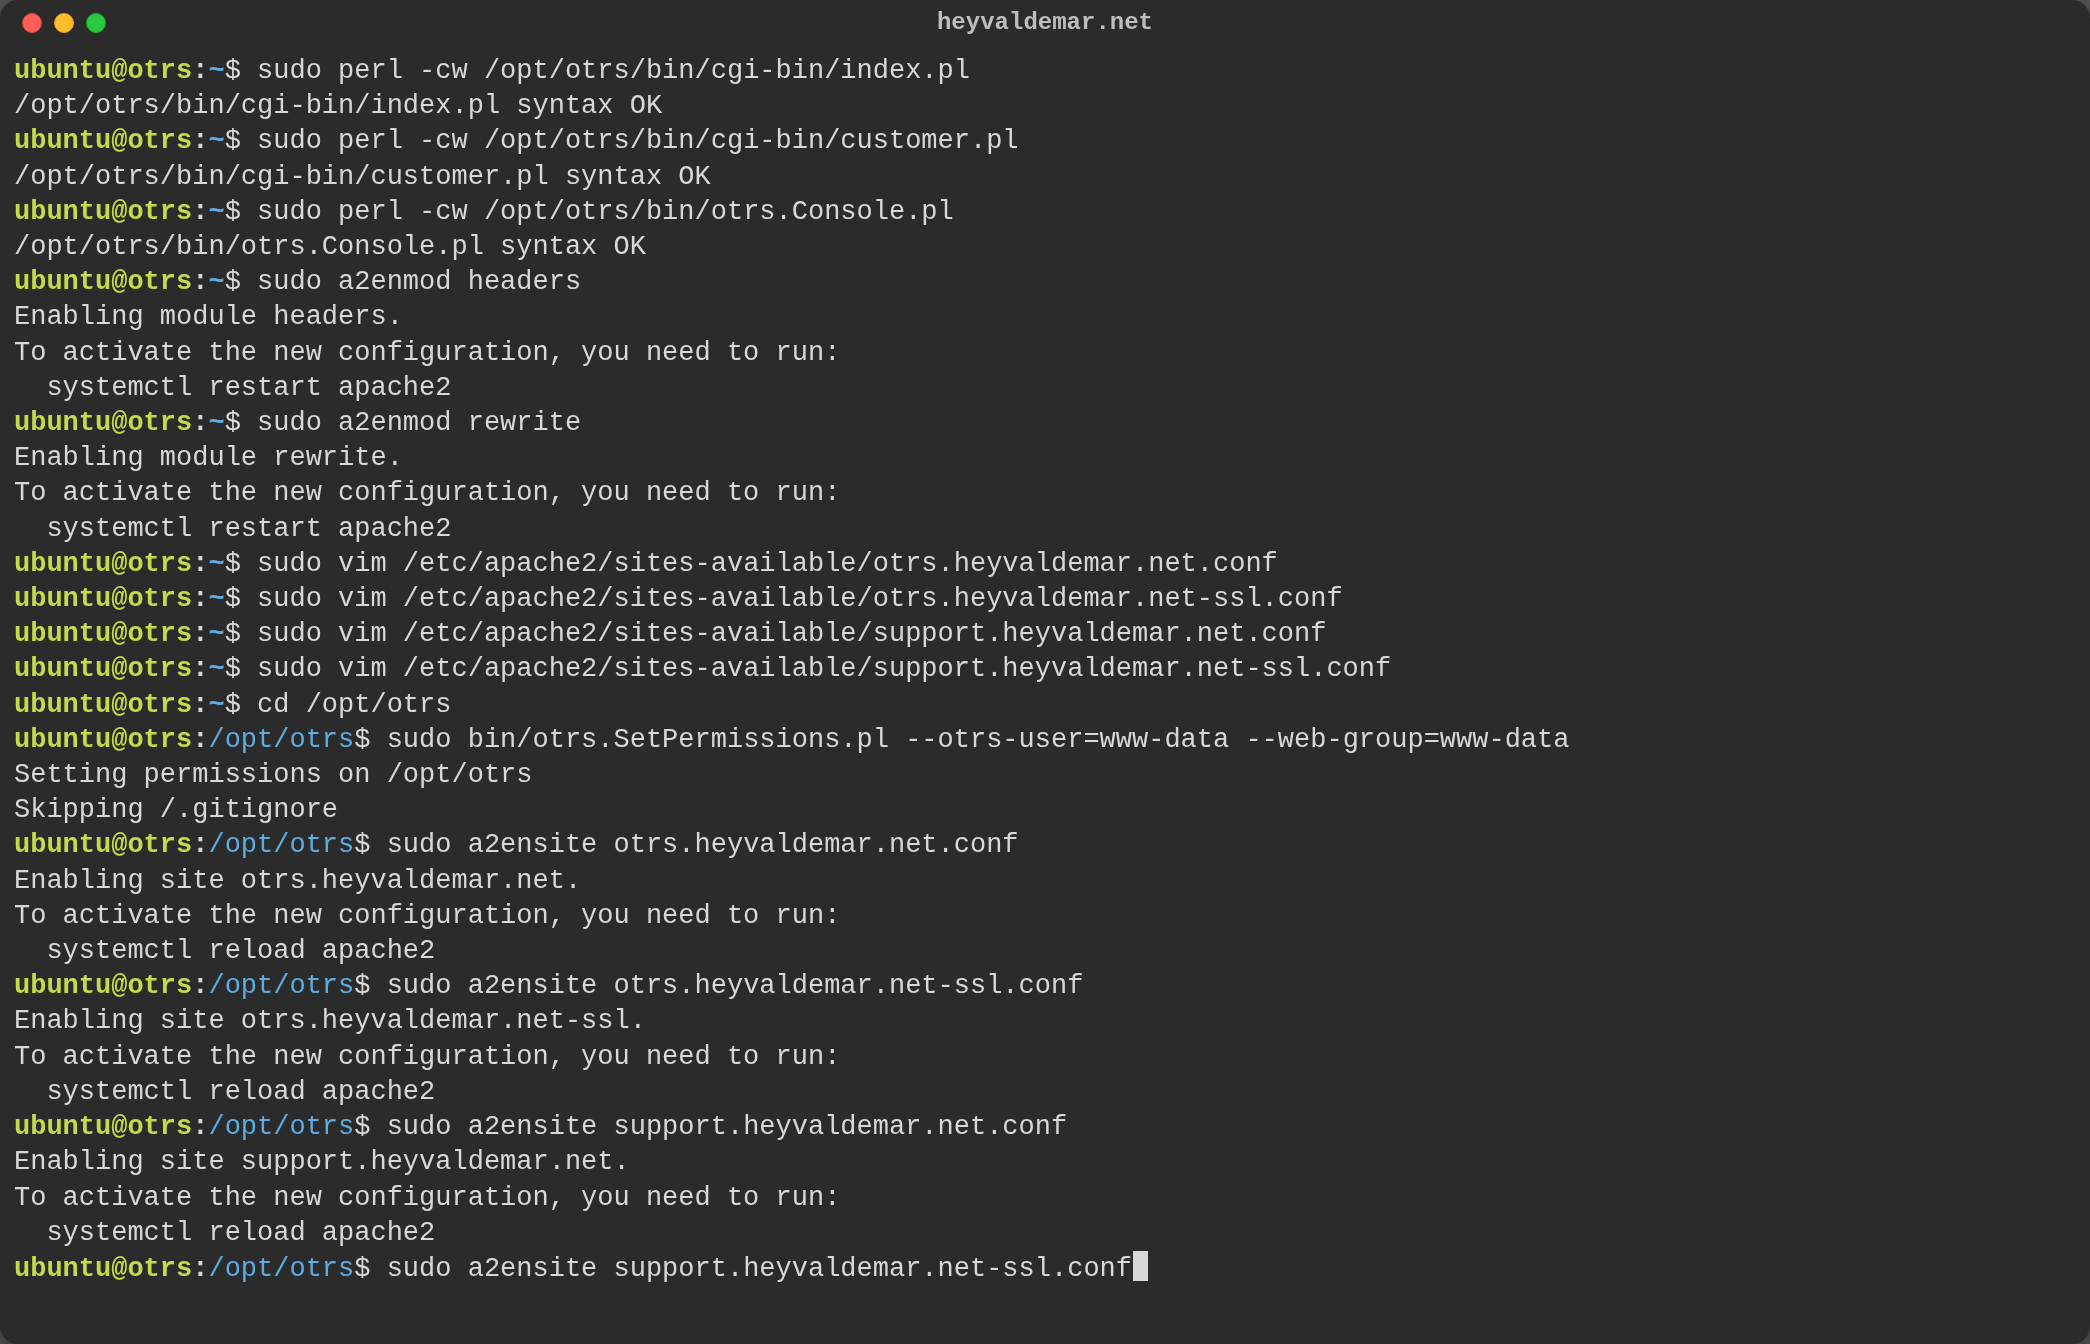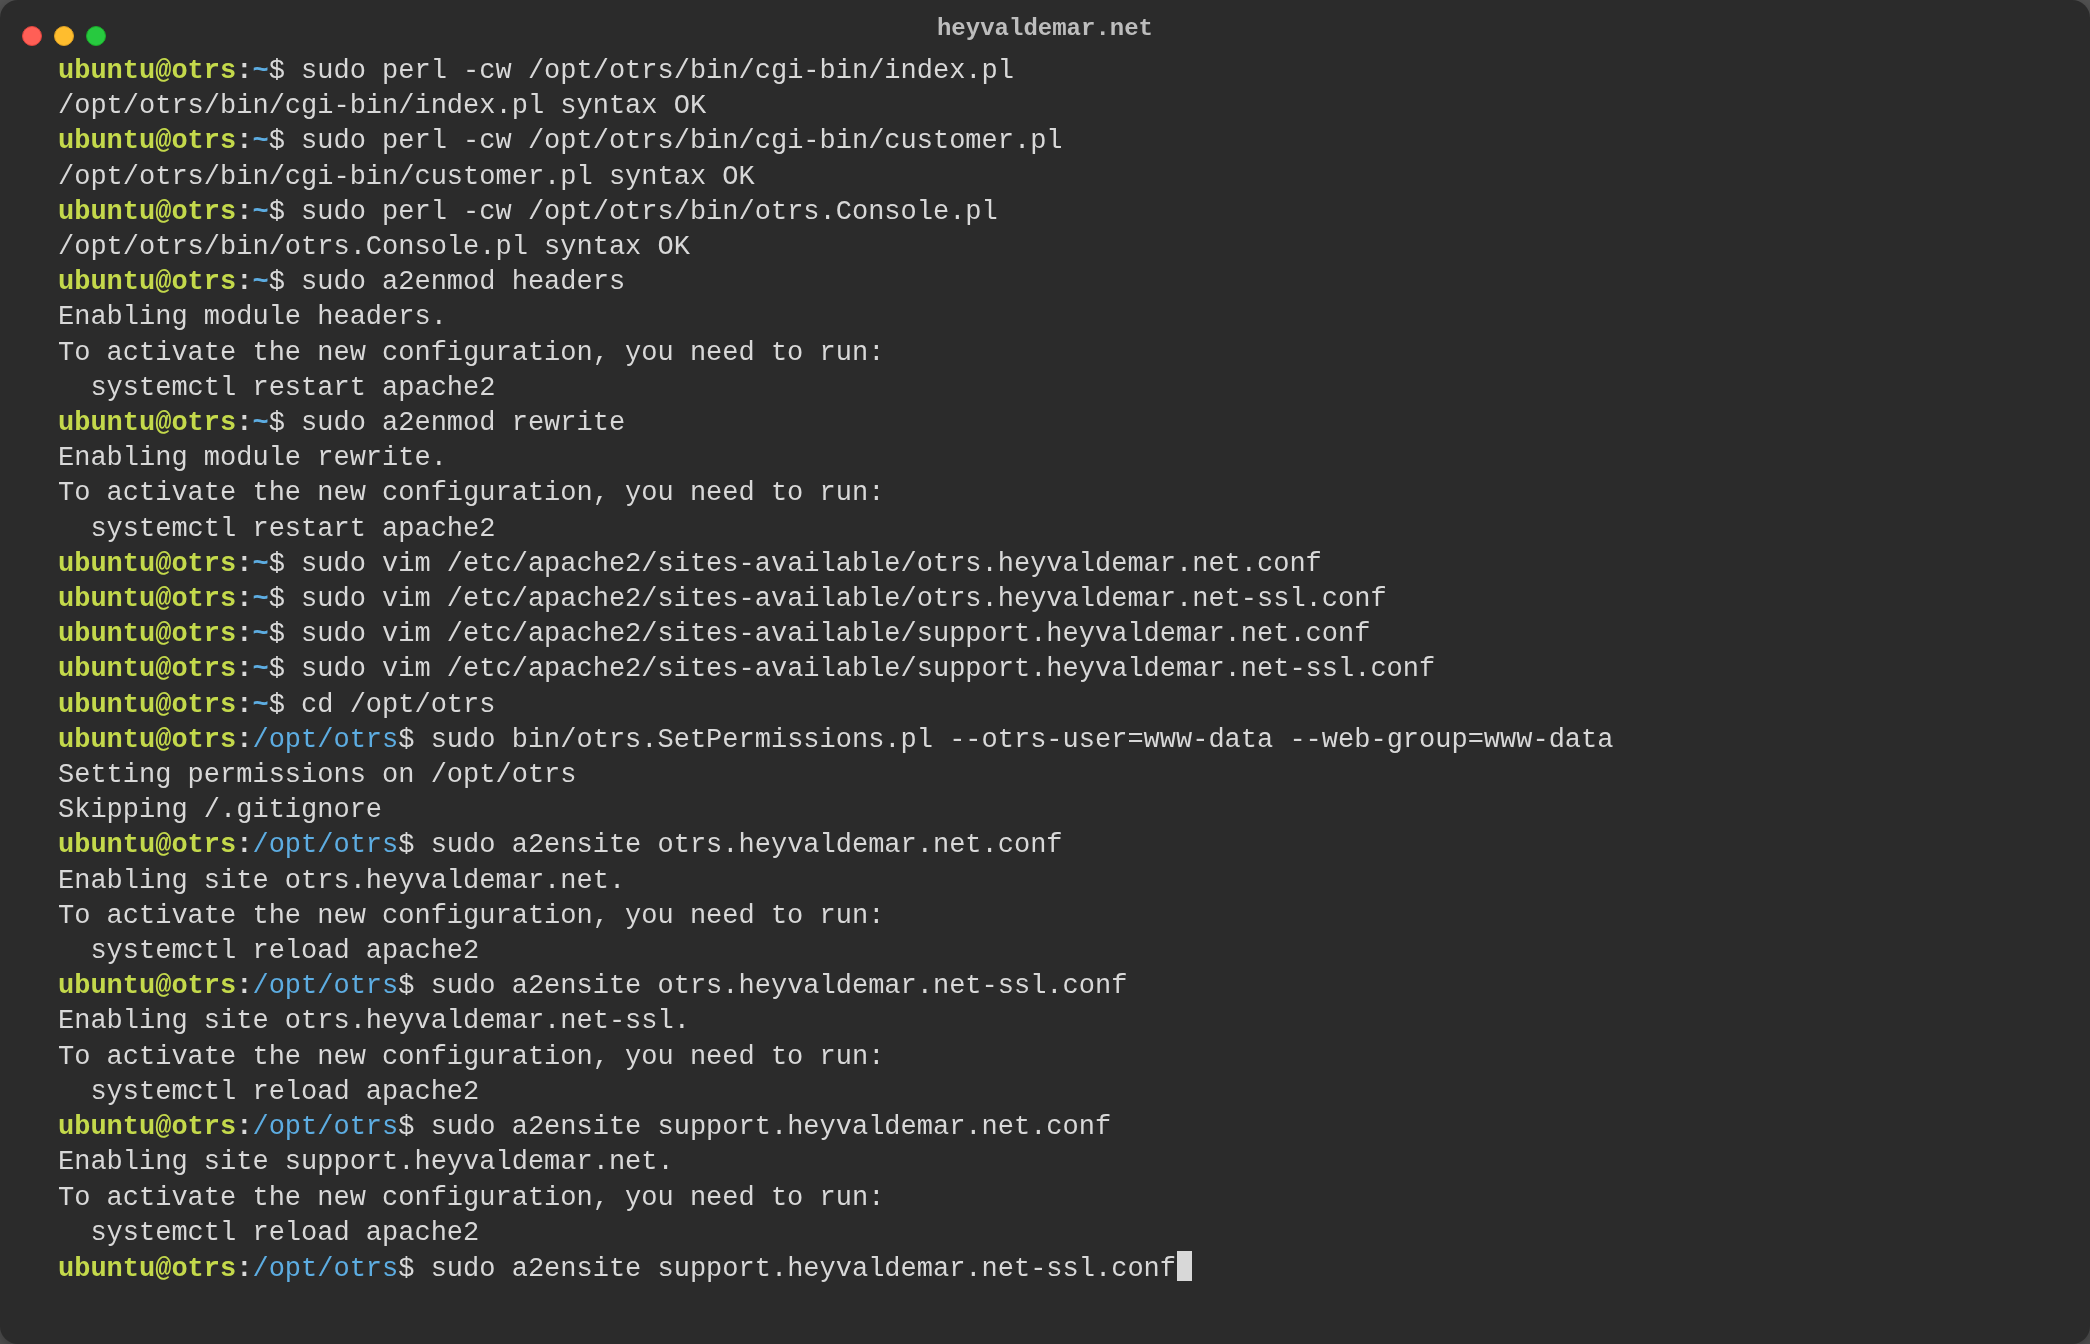--- a/index.html
+++ b/index.html
@@ -19,21 +19,21 @@
     font-family: "Menlo", "Consolas", "Liberation Mono", monospace;
     font-size: 27px;
     line-height: 35.2px;
     color: #d8d8d8;
     position: relative;
     overflow: hidden;
   }
   .titlebar {
     height: 46px;
     display: flex;
-    align-items: flex-end;
+    align-items: center;
     padding: 0 22px;
     position: relative;
   }
   .traffic {
     display: flex;
     gap: 12px;
     align-items: center;
   }
   .dot {
     width: 18px;
@@ -49,21 +49,21 @@
     text-align: center;
     font-weight: 700;
     color: #bdbdbd;
     font-size: 24px;
     pointer-events: none;
   }
   .content {
     padding: 8px 14px 0 14px;
     white-space: pre;
   }
-  .line { display:block;margin-left:44px; }
+  .line { display:block; }
   .user { color:#c4d94b; font-weight:700; }
   .colon{ color:#d8d8d8; font-weight:700; }
   .tilde{ color:#5dade2; font-weight:700; }
   .path { color:#5dade2; font-weight:400; }
   .dollar{ color:#d8d8d8; font-weight:400; }
   .out  { color:#d8d8d8; }
   .cmd  { color:#d8d8d8; }
   .cursor {
     display:inline-block;
     width: 15px;

